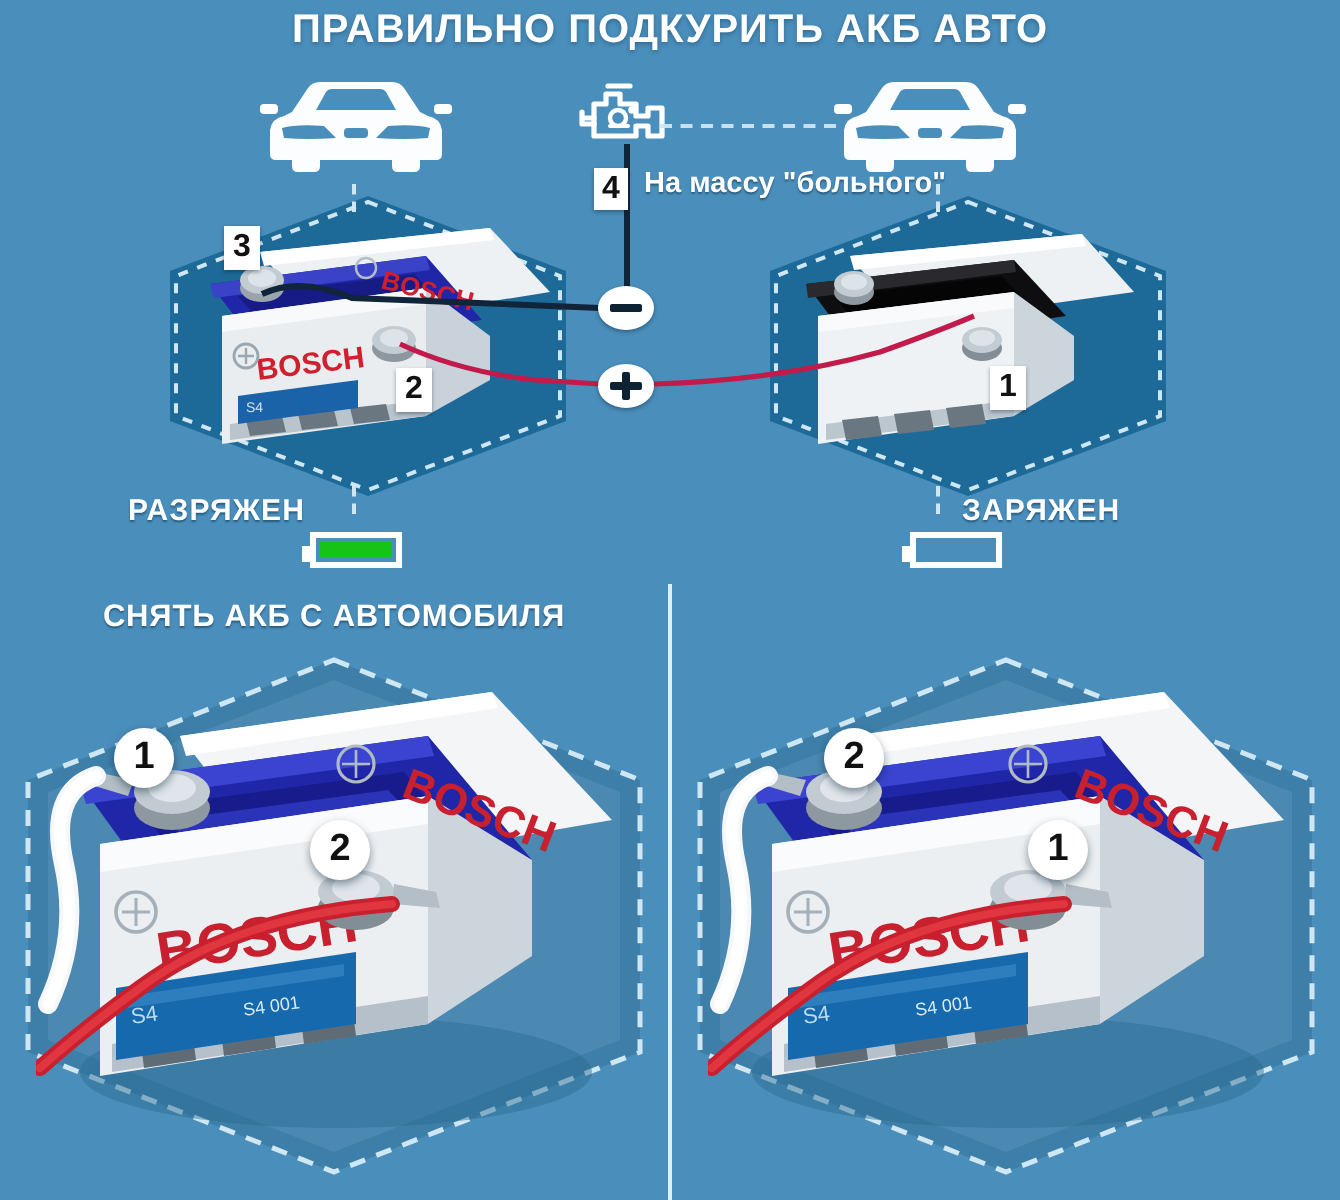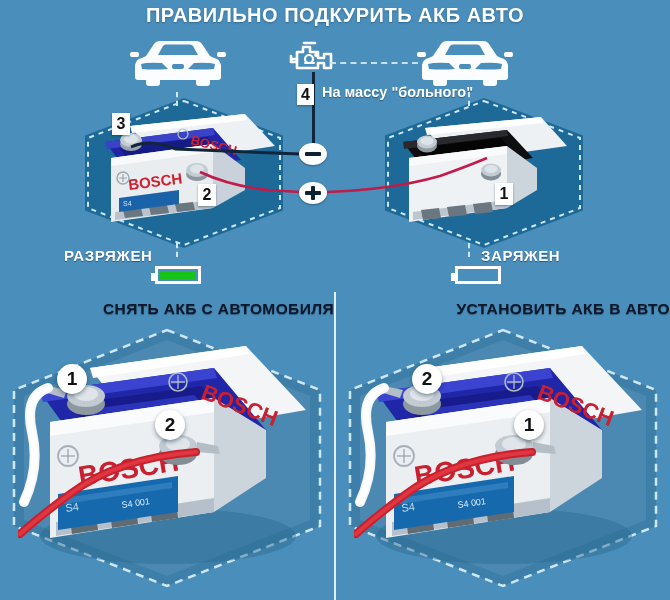--- a/index.html
+++ b/index.html
@@ -122,22 +122,22 @@
 
   
   .bottom-section{position:absolute;left:0;top:292px;width:670px;height:308px;}
   .panel{position:absolute;top:0;height:308px;width:334px;background:#4a8ebb;overflow:hidden;}
   .panel-left{left:0;}
   .panel-right{left:336px;}
   .panel-divider{position:absolute;left:334px;top:0;width:2px;height:308px;background:#dff0f8;}
   .section-hairline{position:absolute;left:0;top:292px;width:670px;height:2px;background:#dff0f8;}
 
   .panel-title{
-    position:absolute;left:0;top:8px;width:334px;text-align:right;
-    font-size:15.5px;font-weight:bold;color:#0f172a;letter-spacing:.4px;
+    position:absolute;left:0;top:8px;width:334px;text-align:center;
+    font-size:15.5px;font-weight:bold;color:#ffffff;letter-spacing:.4px;
     text-shadow:0 1px 1px rgba(0,30,50,.45);white-space:nowrap;
   }
 
   .panel-hex{
     position:absolute;left:8px;top:32px;width:318px;height:268px;
   }
 
   .panel-batt{position:absolute;left:18px;top:34px;}
 
   .badge-circle{
@@ -422,21 +422,20 @@
           <path d="M178 126 Q100 132 52 168 Q22 190 2 208" fill="none" stroke="#c9202f" stroke-width="8" stroke-linecap="round"></path>
           <path d="M178 126 Q100 132 52 168 Q22 190 2 208" fill="none" stroke="#e0363f" stroke-width="4" stroke-linecap="round"></path>
         </svg>
       </div>
 
       <div class="badge-circle pl-b1">1</div>
       <div class="badge-circle pl-b2">2</div>
     </div>
 
     <div class="panel panel-right">
-      <div class="panel-title">УСТАНОВИТЬ АКБ В АВТО</div>
 
       <div class="panel-hex">
         <svg width="318" height="268" viewBox="0 0 318 268">
           <polygon points="159,6 312,66 312,202 159,262 6,202 6,66" fill="#3d7fa8"></polygon>
           <polygon points="159,16 302,72 302,196 159,252 16,196 16,72" fill="#5792b9" opacity="0.55"></polygon>
           <polygon points="159,6 312,66 312,202 159,262 6,202 6,66" fill="none" stroke="#cfe6f3" stroke-width="2.5" stroke-dasharray="8 6"></polygon>
         </svg>
       </div>
 
       <div class="panel-batt">

